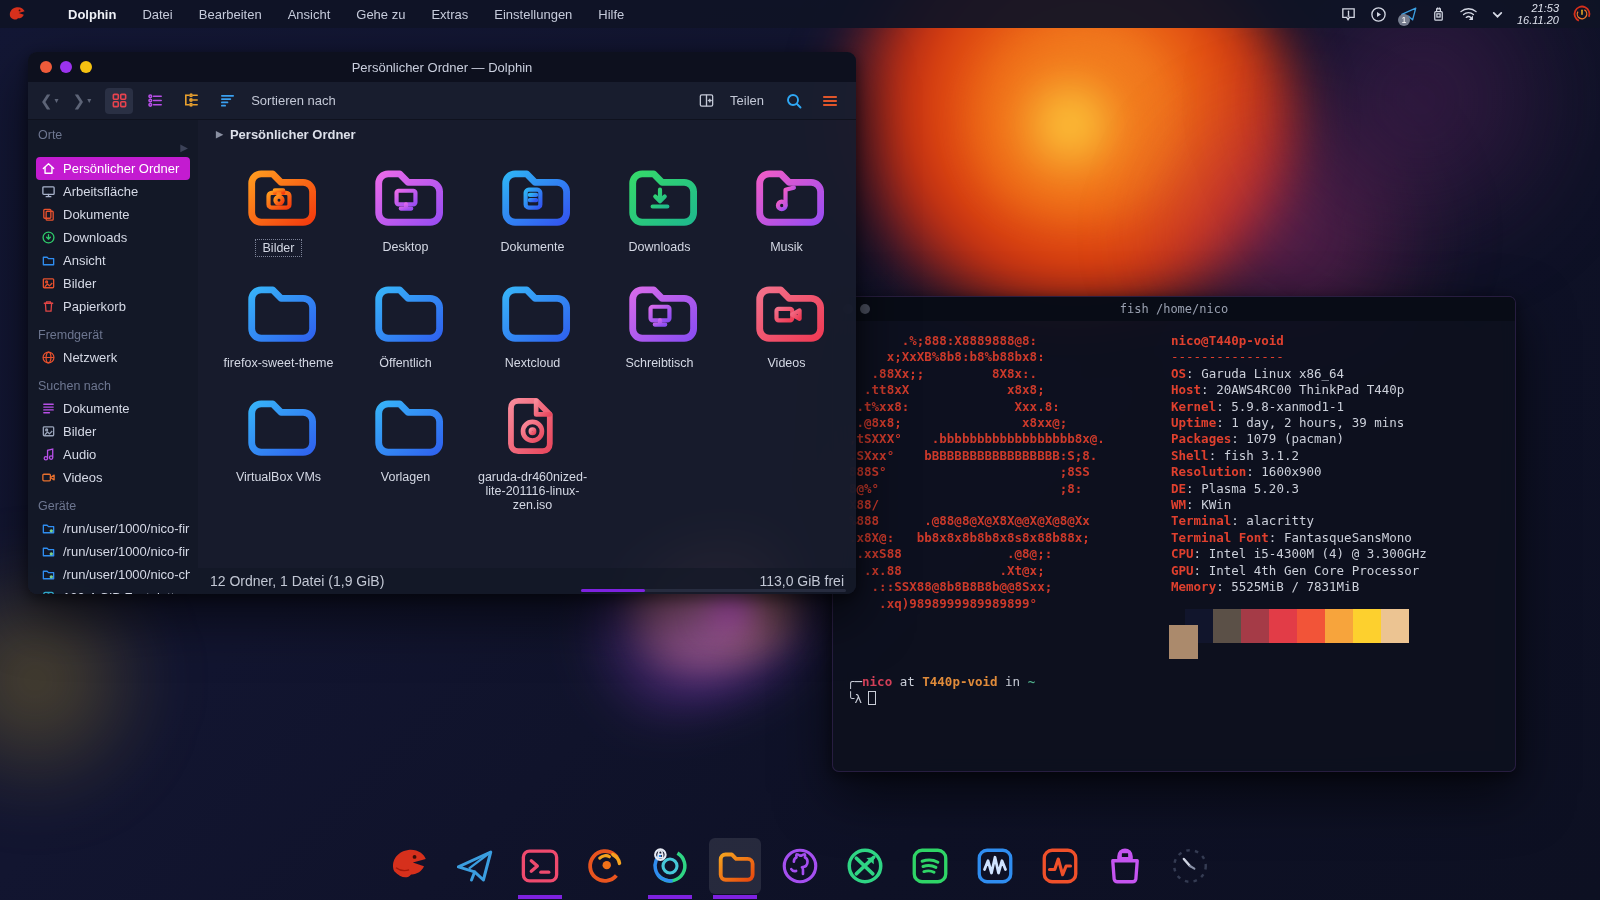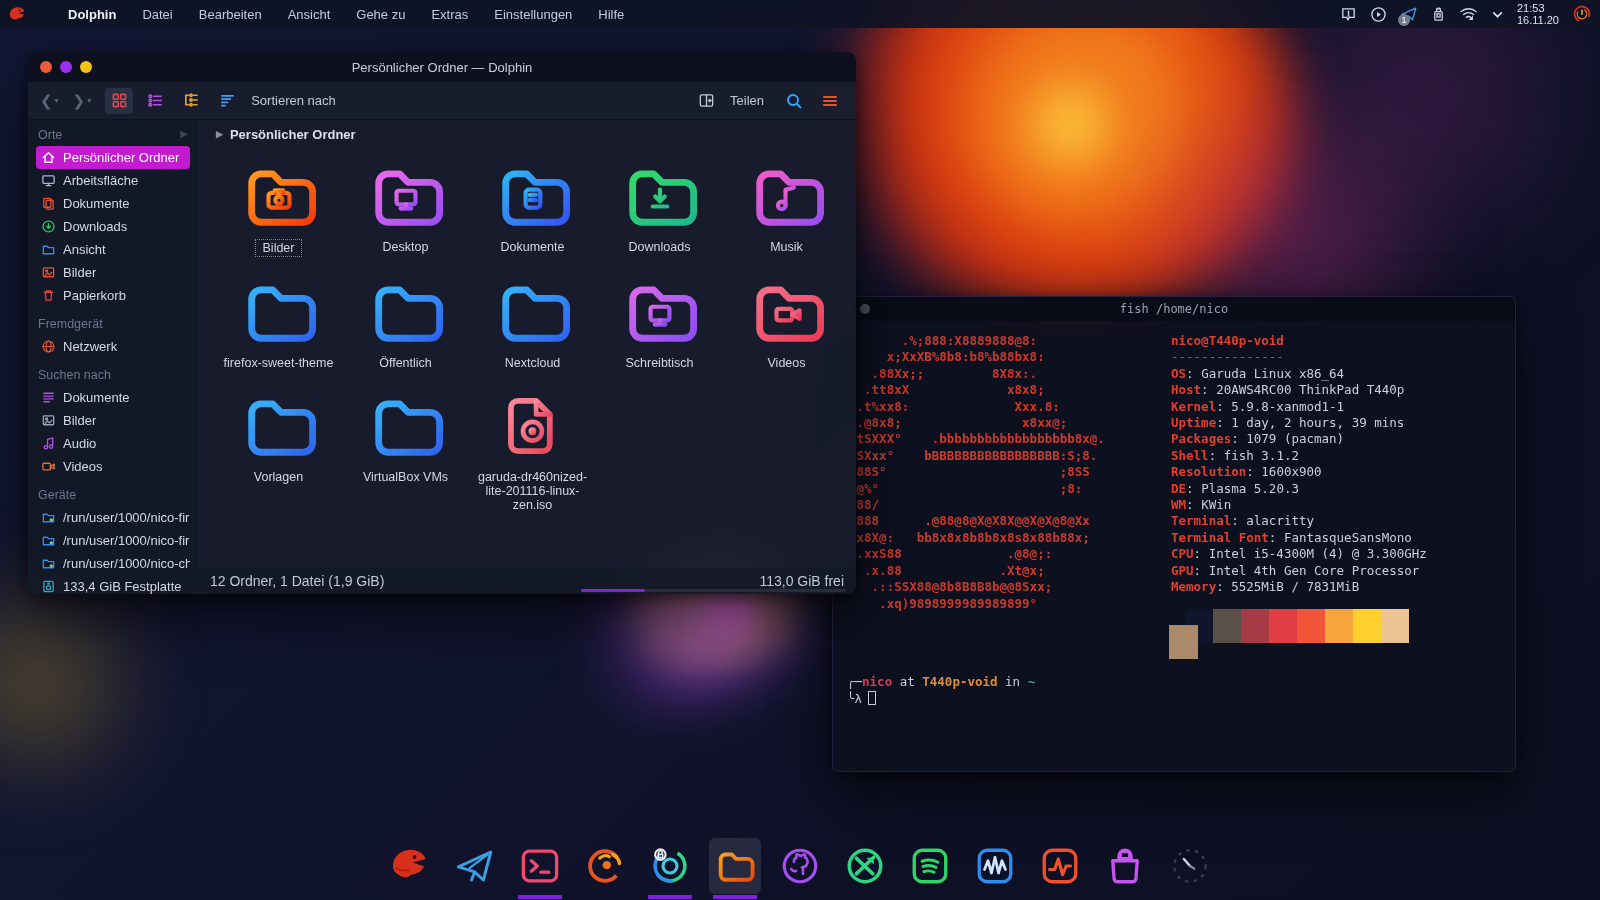--- a/index.html
+++ b/index.html
@@ -35,21 +35,21 @@
     background:rgba(15,19,37,.94); display:flex; align-items:center; color:#c6cbdb; font-size:13px;gap:31px; }
   .panel .logo { margin:0 10px 0 8px; display:flex; }
   .menu { display:flex; gap:26px; align-items:center; }
   .menu .app { font-weight:bold; color:#eef0f6; }
   .menu span { cursor:default; }
   .tray { margin-left:auto; display:flex; align-items:center; gap:13px; padding-right:8px; }
   .tray svg { display:block; }
   .tg-wrap { position:relative; }
   .tg-badge { position:absolute; left:-2px; bottom:-3px; width:12px; height:12px; border-radius:50%;
     background:#767d8e; color:#fff; font-size:9px; line-height:12px; text-align:center; }
-  .clock { text-align:left; font-size:11px; line-height:12px; color:#dfe3ee; }
+  .clock { text-align:right; font-size:11px; line-height:12px; color:#dfe3ee;font-style:italic; }
 
   
   .win { position:absolute; border-radius:9px; overflow:hidden;
     box-shadow:0 22px 55px rgba(0,0,0,.6), 0 4px 14px rgba(0,0,0,.45); }
 
   
   .dolphin { left:28px; top:52px; width:828px; height:542px; z-index:30;
     background:rgba(24,28,44,.93); backdrop-filter:blur(16px); display:flex; flex-direction:column; }
   .d-title { height:30px; background:rgba(13,16,29,.95); display:flex; align-items:center; position:relative; }
   .tl-dots { display:flex; gap:8px; padding-left:12px; }
@@ -59,21 +59,21 @@
   .d-toolbar { height:38px; display:flex; align-items:center; padding:0 12px; gap:8px;
     background:rgba(26,31,48,.6); border-bottom:1px solid rgba(0,0,0,.35); }
   .nav { display:flex; align-items:center; gap:2px; color:#5d6477; font-size:15px; }
   .nav .car { font-size:8px; margin-right:6px; color:#5d6477; }
   .tb { width:28px; height:26px; border-radius:4px; display:flex; align-items:center; justify-content:center; }
   .tb.active { background:#2a3044; }
   .tb-label { color:#c3c8d6; font-size:13px; margin-left:2px; }
   .spacer { flex:1; }
   .d-body { flex:1; display:flex; min-height:0; }
   .d-side { width:170px; padding:6px 8px; overflow:hidden; background:rgba(19,23,37,.55); }
-  .sec { color:#6d7690; font-size:12.5px; margin:10px 2px 4px; display:flex; }
+  .sec { color:#6d7690; font-size:12.5px; margin:10px 2px 4px; display:flex;flex-direction:column; }
   .sec:first-child { margin-top:2px; }
   .sec .arr { margin-left:auto; color:#3c4258; font-size:10px; }
   .sitem { display:flex; align-items:center; gap:7px; height:23px; padding:0 5px; border-radius:4px;
     color:#d5d9e6; font-size:13px; white-space:nowrap; overflow:hidden; }
   .sitem svg { flex:0 0 auto; }
   .sitem.sel { background:#c31bd0; color:#fff; }
   .d-main { flex:1; display:flex; flex-direction:column; min-width:0; }
   .crumb { height:28px; display:flex; align-items:center; gap:7px; padding:0 18px;
     color:#dde0ea; font-size:13px; font-weight:bold; }
   .crumb .tri { color:#8a90a2; font-size:9px; }
@@ -612,47 +612,47 @@
                   <path d="M45 42.5l7-4v8z"></path>
                 </g>
               </g>
             </svg>
           <div class="flabel">Videos</div>
         </div>
 
         <div class="fitem">
           <svg viewBox="0 0 80 80">
               <defs>
+                <linearGradient id="g10" x1="0" y1="0" x2="1" y2="1">
+                  <stop offset="0" stop-color="#37b2f8"></stop>
+                  <stop offset="1" stop-color="#2f63ef"></stop>
+                </linearGradient>
+              </defs>
+              <g fill="none" stroke="url(#g10)" stroke-width="6.5" stroke-linejoin="round" stroke-linecap="round">
+                <path d="M14 56V28c0-5 4-9 9-9h11l8 8h21c5 0 9 4 9 9v20c0 5-4 9-9 9H23c-5 0-9-4-9-9z"></path>
+                <path d="M22 36h24" stroke-width="5"></path>
+              </g>
+            </svg>
+          <div class="flabel">VirtualBox VMs</div>
+        </div>
+
+        <div class="fitem">
+          <svg viewBox="0 0 80 80">
+              <defs>
                 <linearGradient id="g11" x1="0" y1="0" x2="1" y2="1">
                   <stop offset="0" stop-color="#37b2f8"></stop>
                   <stop offset="1" stop-color="#2f63ef"></stop>
                 </linearGradient>
               </defs>
               <g fill="none" stroke="url(#g11)" stroke-width="6.5" stroke-linejoin="round" stroke-linecap="round">
                 <path d="M14 56V28c0-5 4-9 9-9h11l8 8h21c5 0 9 4 9 9v20c0 5-4 9-9 9H23c-5 0-9-4-9-9z"></path>
                 <path d="M22 36h24" stroke-width="5"></path>
               </g>
             </svg>
           <div class="flabel">Vorlagen</div>
-        </div>
-
-        <div class="fitem">
-          <svg viewBox="0 0 80 80">
-              <defs>
-                <linearGradient id="g10" x1="0" y1="0" x2="1" y2="1">
-                  <stop offset="0" stop-color="#37b2f8"></stop>
-                  <stop offset="1" stop-color="#2f63ef"></stop>
-                </linearGradient>
-              </defs>
-              <g fill="none" stroke="url(#g10)" stroke-width="6.5" stroke-linejoin="round" stroke-linecap="round">
-                <path d="M14 56V28c0-5 4-9 9-9h11l8 8h21c5 0 9 4 9 9v20c0 5-4 9-9 9H23c-5 0-9-4-9-9z"></path>
-                <path d="M22 36h24" stroke-width="5"></path>
-              </g>
-            </svg>
-          <div class="flabel">VirtualBox VMs</div>
         </div>
 
         <div class="fitem">
           <svg viewBox="0 0 80 80">
               <defs>
                 <linearGradient id="g12" x1="0" y1="0" x2="1" y2="1">
                   <stop offset="0" stop-color="#f98a9a"></stop>
                   <stop offset="1" stop-color="#e8485e"></stop>
                 </linearGradient>
               </defs>

